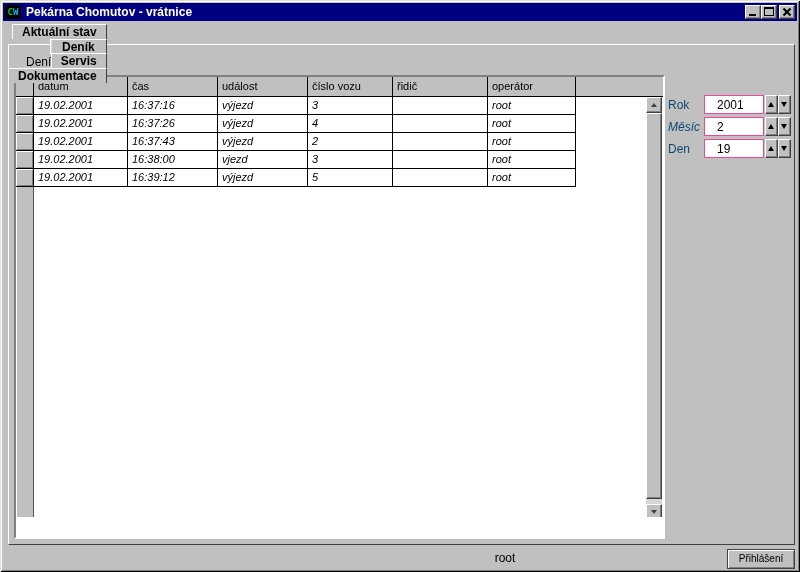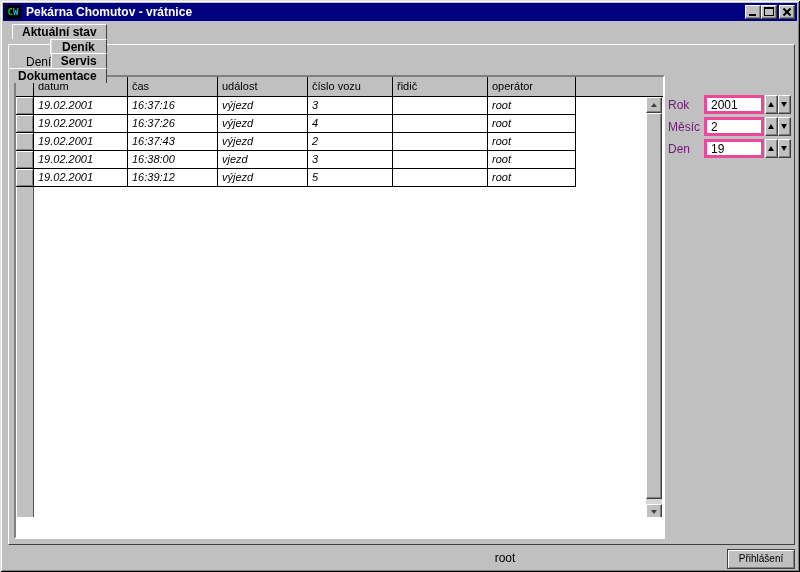--- a/index.html
+++ b/index.html
@@ -132,28 +132,28 @@
     position: absolute; left: 0; top: 16px; width: 16px; height: 386px;
     background: #c0c0c0; border: 1px solid; border-color: #fff #404040 #404040 #fff;
     box-shadow: inset -1px -1px 0 #808080;
   }
   .hsb-thumb {
     position: absolute; left: 16px; top: 0; width: 580px; height: 17px;
     background: #c0c0c0; border: 1px solid; border-color: #fff #404040 #404040 #fff;
     box-shadow: inset -1px -1px 0 #808080;
   }
   
-  .ctrl-label { position: absolute; font-size: 12px; color: #701a75; }
+  .ctrl-label { position: absolute; font-size: 12px; color: #0c4a6e; }
   .lbl-rok   { left: 659px; top: 53px; }
-  .lbl-mesic { left: 659px; top: 75px; }
+  .lbl-mesic { left: 659px; top: 75px; font-style: italic; }
   .lbl-den   { left: 659px; top: 97px; }
   .spin-edit {
     position: absolute; left: 695px; width: 60px; height: 19px;
-    background: #fff; border: 3px solid #ec4899;
-    font: 12px/17px "Liberation Sans", sans-serif; padding-left: 4px; color: #000;
+    background: #fff; border: 1px solid #ec4899;
+    font: 12px/17px "Liberation Sans", sans-serif; padding-left: 12px; color: #000;
   }
   .edit-rok { top: 50px; } .edit-mesic { top: 72px; } .edit-den { top: 94px; }
   .spin-pair { position: absolute; left: 756px; width: 26px; height: 19px; display: flex; }
   .pair-rok { top: 50px; } .pair-mesic { top: 72px; } .pair-den { top: 94px; }
   .spin-btn {
     width: 13px; height: 19px; background: #c0c0c0; position: relative;
     border: 1px solid; border-color: #fff #404040 #404040 #fff;
     box-shadow: inset -1px -1px 0 #808080;
   }
   .spin-btn .tri { position: absolute; width: 0; height: 0; }

